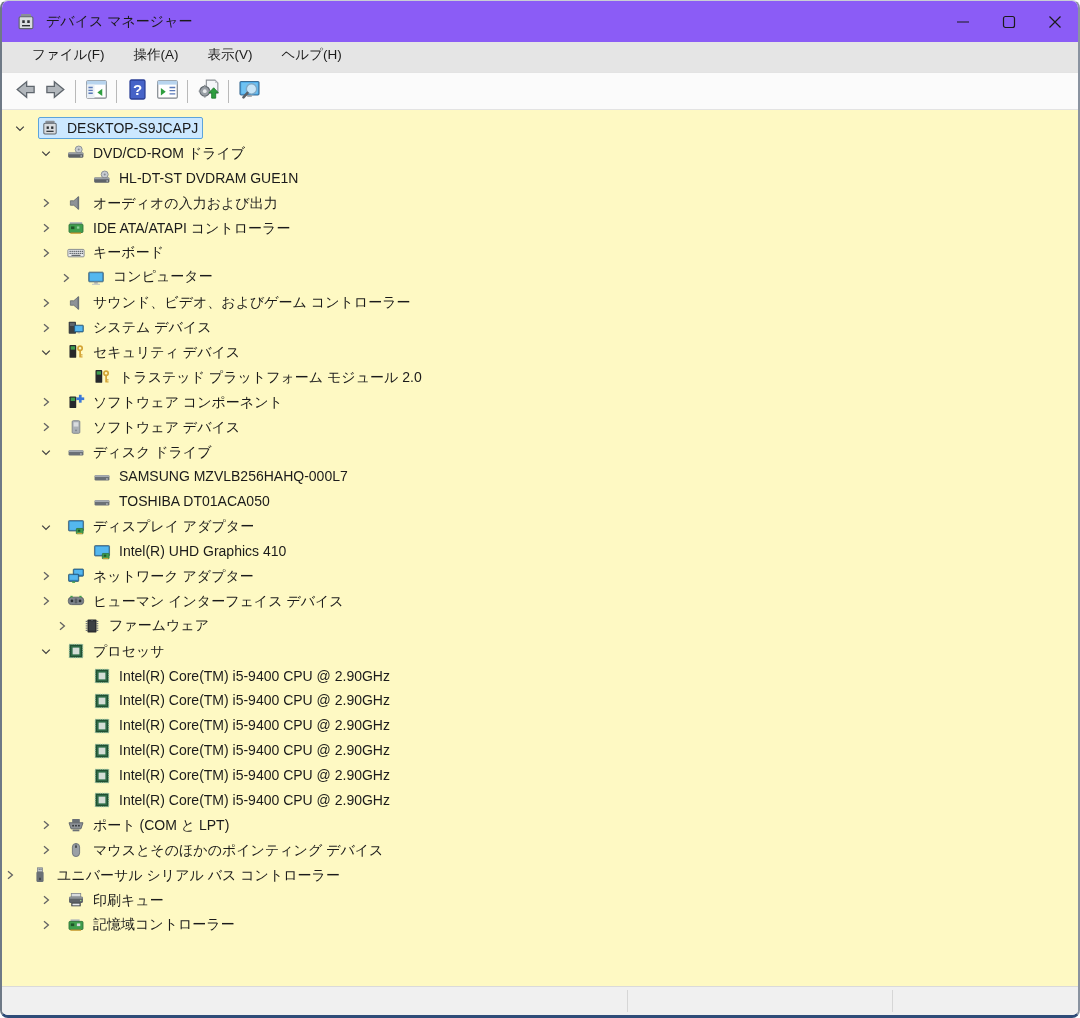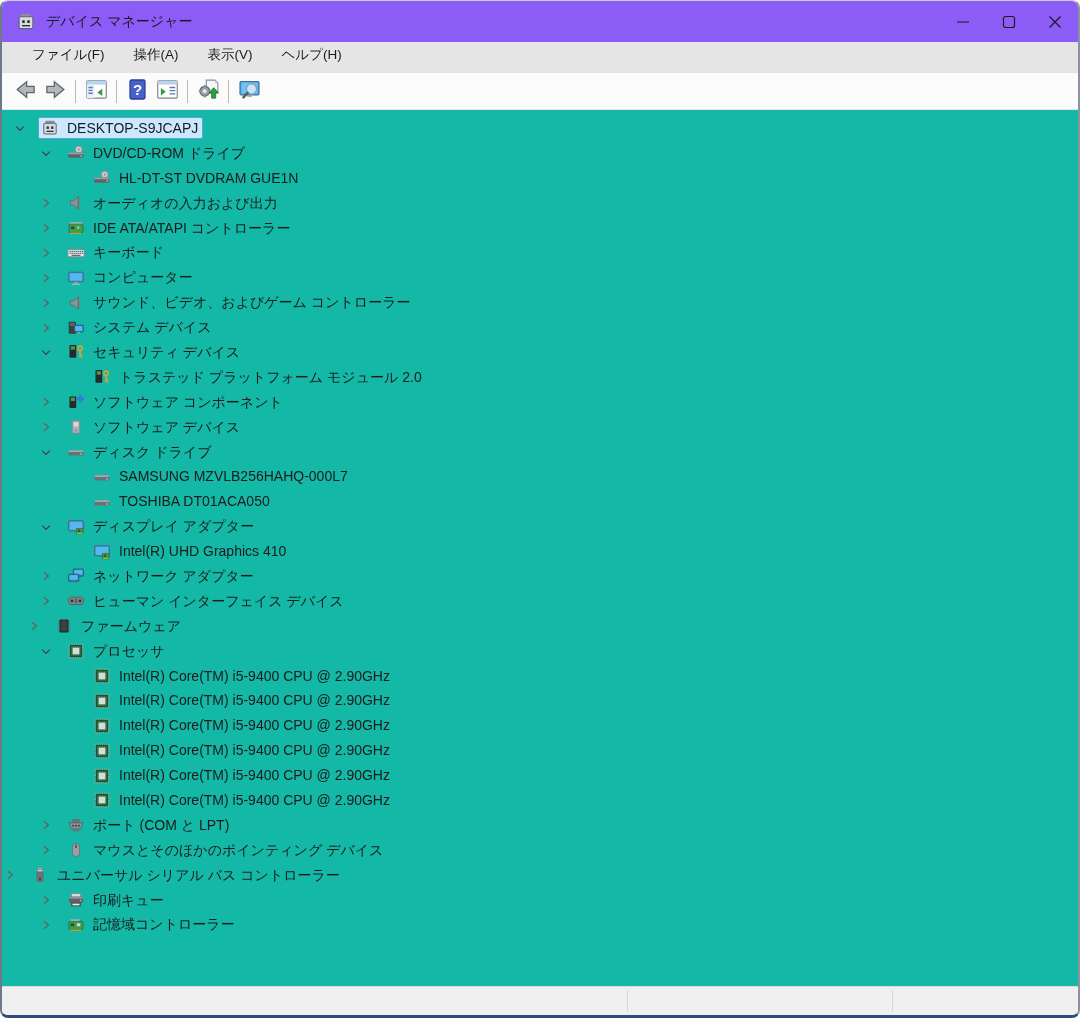--- a/index.html
+++ b/index.html
@@ -54,21 +54,21 @@
     padding-left: 8px; flex: 0 0 auto;
   }
   .tb-btn {
     width: 30px; height: 30px; border: none; background: transparent;
     display: flex; align-items: center; justify-content: center;
   }
   .tb-btn svg { width: 23px; height: 23px; }
   .tb-sep { width: 1px; height: 23px; background: #b9b9b9; margin: 0 5px; }
   
   .tree {
-    flex: 1 1 auto; background: #14b8a6; overflow: hidden;
+    flex: 1 1 auto; background: #fef9c3; overflow: hidden;
     padding-top: 6px;
   }
   .tree-row {
     height: 24.9px; display: flex; align-items: center;
     font-size: 14px; color: #1b1b1b; white-space: nowrap;
   }
   .expander {
     width: 26px; height: 17px; flex: 0 0 26px;
     display: flex; align-items: center; justify-content: flex-start;
   }
@@ -318,21 +318,21 @@
                 <rect x="9.4" y="7.8" width="1.2" height="1.1"></rect>
                 <rect x="11.2" y="7.8" width="1.2" height="1.1"></rect>
                 <rect x="13" y="7.8" width="1.2" height="1.1"></rect>
                 <rect x="4" y="9.6" width="8" height="1"></rect>
               </g>
             </svg>
           </span>
           <span class="tree-label">キーボード</span>
         </span>
       </div>
-      <div class="tree-row" style="padding-left: 36px;">
+      <div class="tree-row" style="padding-left: 56px; font-family: Liberation Mono, monospace;">
         <span class="expander">
           <svg viewBox="0 0 16 16">
             <path d="M6 4.2 L10.4 8 L6 11.8" fill="none" stroke="#636363" stroke-width="1.3"></path>
           </svg>
         </span>
         <span class="node">
           <span class="tree-icon">
             <svg viewBox="0 0 16 16">
               <rect x="1.5" y="2.8" width="13" height="8.6" rx="0.8" fill="#2f7fb8" stroke="#4d6b7d" stroke-width="0.8"></rect>
               <rect x="2.4" y="3.7" width="11.2" height="6.8" fill="#54b7ef"></rect>
@@ -560,21 +560,21 @@
               <circle cx="4.4" cy="7.9" r="1.2" fill="#2b2f33"></circle>
               <circle cx="11.6" cy="7.9" r="1.2" fill="#2b2f33"></circle>
               <rect x="6.9" y="5.8" width="2.2" height="4.2" rx="0.5" fill="#5a6066"></rect>
               <rect x="3" y="3.4" width="2" height="1.4" fill="#3f9e4d"></rect>
               <rect x="11" y="3.4" width="2" height="1.4" fill="#3f9e4d"></rect>
             </svg>
           </span>
           <span class="tree-label">ヒューマン インターフェイス デバイス</span>
         </span>
       </div>
-      <div class="tree-row" style="padding-left: 24px;">
+      <div class="tree-row" style="padding-left: 52px; font-family: Liberation Mono, monospace;">
         <span class="expander">
           <svg viewBox="0 0 16 16">
             <path d="M6 4.2 L10.4 8 L6 11.8" fill="none" stroke="#636363" stroke-width="1.3"></path>
           </svg>
         </span>
         <span class="node">
           <span class="tree-icon">
             <svg viewBox="0 0 16 16">
               <g fill="#6a7076">
                 <rect x="2.4" y="3.4" width="1.6" height="1"></rect>

